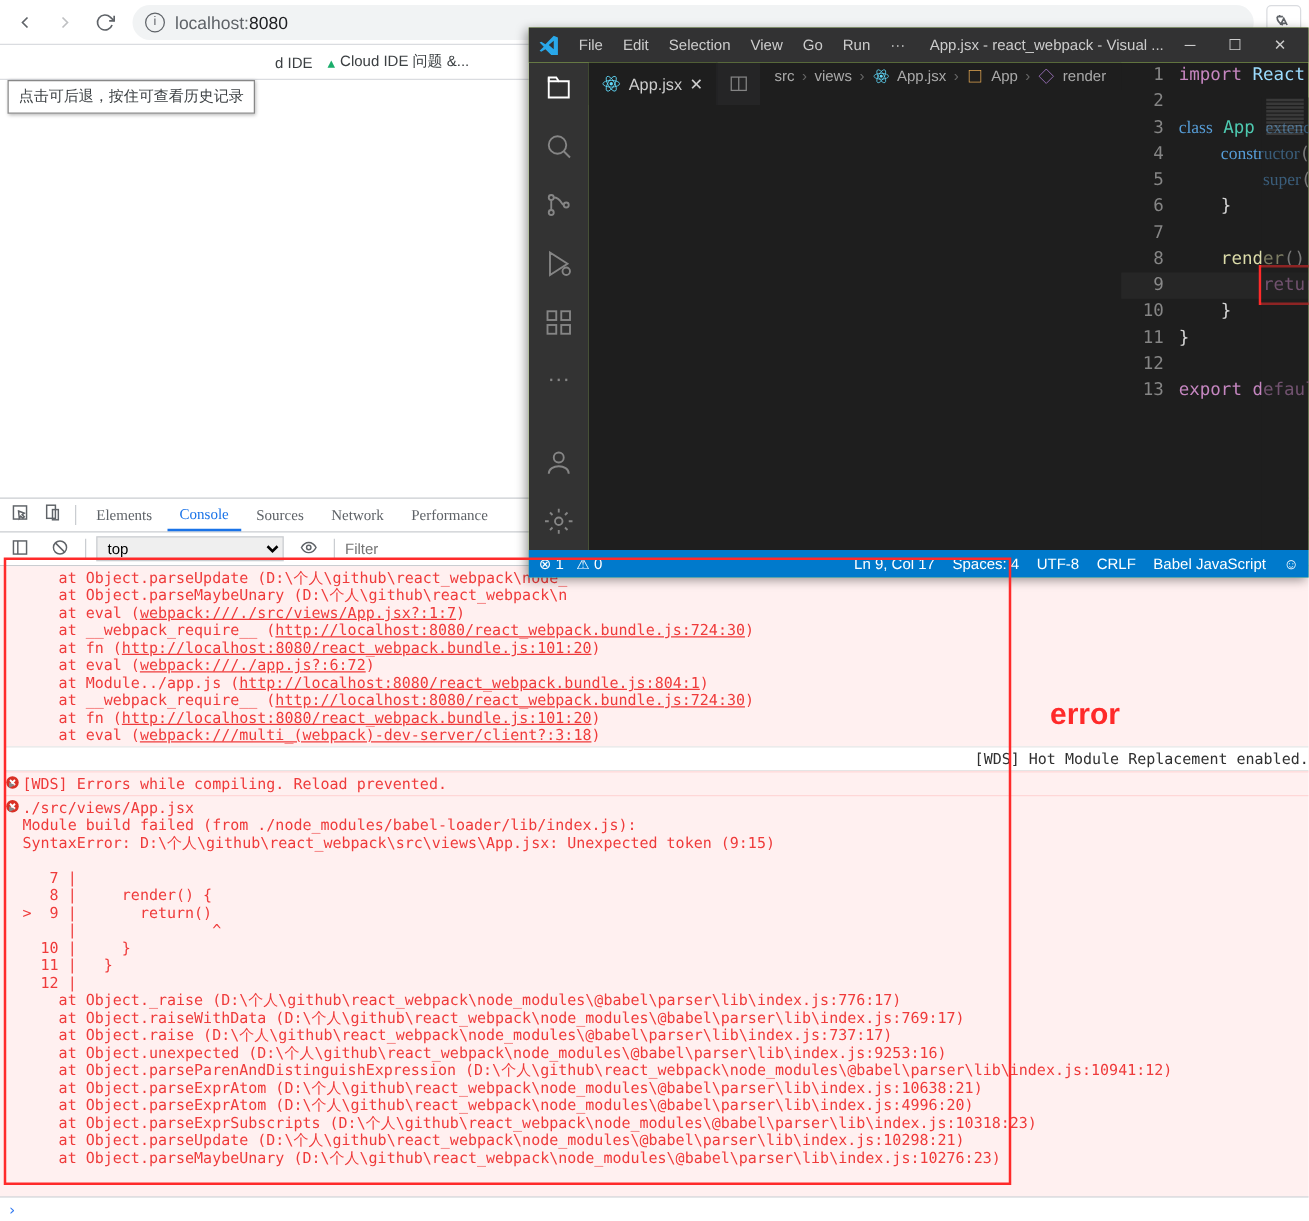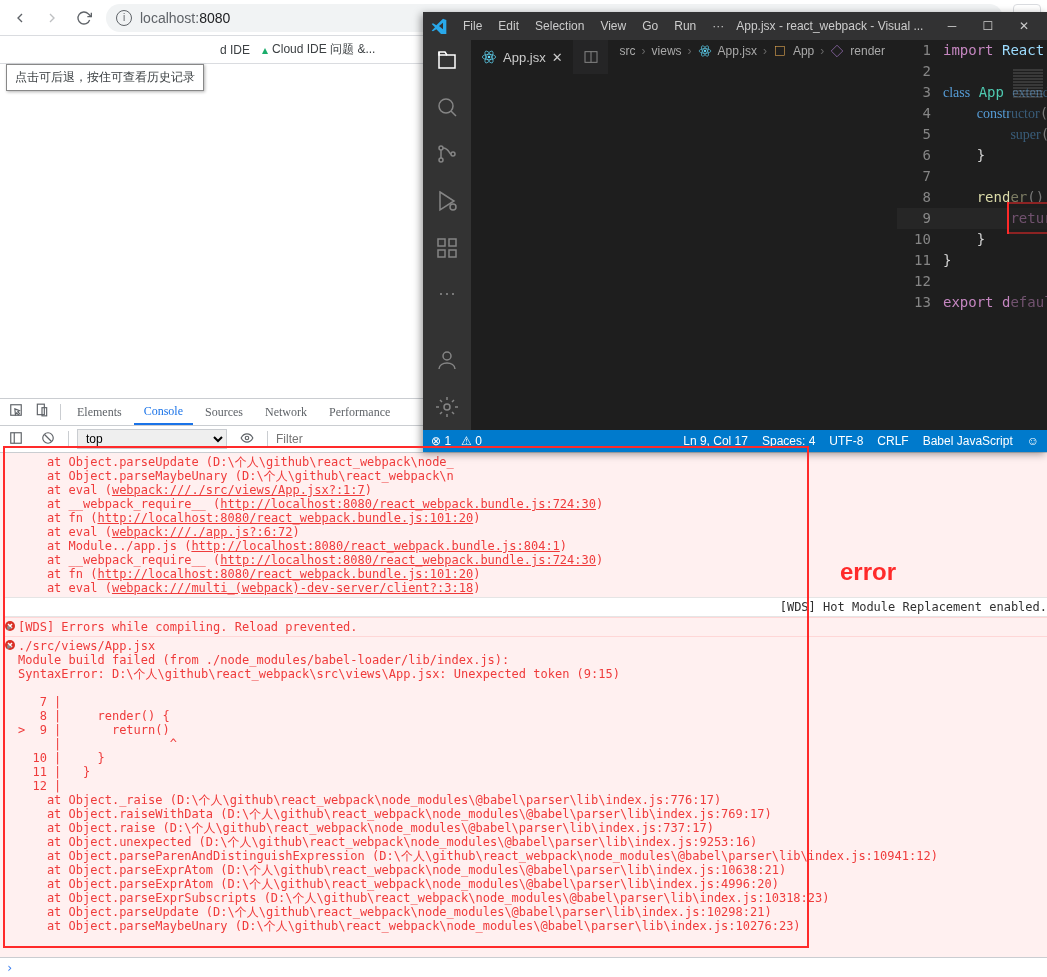--- a/index.html
+++ b/index.html
@@ -15,26 +15,26 @@
   .right-btn { width:28px; height:28px; border:1px solid #dadce0; border-radius:4px; display:flex; align-items:center; justify-content:center; margin-left:6px; color:#5f6368;}
 
   .bookmark-bar { height: 28px; border-bottom: 1px solid #dadce0; display:flex; align-items:center; gap:12px; padding:0 8px; font-size:12px; color:#3c4043; position:relative;}
   .bm-item { display:flex; align-items:center; gap:4px; cursor:pointer;}
   .back-tip { position:absolute; left:6px; top:28px; background:#fff; border:1px solid #888; padding:4px 8px; font-size:12px; box-shadow:1px 1px 3px rgba(0,0,0,.3); z-index:5;}
 
   
   .page-area { position:absolute; left:0; top:64px; right:0; bottom:0; background:#fff; }
 
   
-  .vscode { position:absolute; right:0; top:12px; width:624px; height:440px; background:#bef264; color:#ccc; display:flex; flex-direction:column; font-family:"Segoe UI",Arial; box-shadow:-2px 2px 8px rgba(0,0,0,.4); z-index:3;}
+  .vscode { position:absolute; right:0; top:22px; width:624px; height:440px; background:#bef264; color:#ccc; display:flex; flex-direction:column; font-family:"Segoe UI",Arial; box-shadow:-2px 2px 8px rgba(0,0,0,.4); z-index:3;}
   .vscode .titlebar { height:28px; background:#323233; display:flex; align-items:center; padding:0 8px; font-size:12px;}
   .vscode .titlebar .vsc-logo { width:16px; height:16px; margin-right:10px;}
   .vscode .titlebar .menu { display:flex; gap:4px; }
   .vscode .titlebar .menu span { padding:2px 6px; cursor:pointer;}
-  .vscode .titlebar .title-center { flex:1; text-align:left; color:#ccc; font-size:12px; overflow:hidden; text-overflow:ellipsis; white-space:nowrap; padding:0 6px;}
+  .vscode .titlebar .title-center { flex:1; text-align:right; color:#ccc; font-size:12px; overflow:hidden; text-overflow:ellipsis; white-space:nowrap; padding:0 6px;}
   .vscode .titlebar .winbtns { display:flex; gap:6px;}
   .vscode .titlebar .winbtns div{ width:30px; text-align:center; cursor:pointer;}
 
   .vscode .body { flex:1; display:flex; overflow:hidden;}
   .activitybar { width:48px; background:#333333; display:flex; flex-direction:column; align-items:center; padding-top:8px; gap:20px;}
   .activitybar div { color:#858585; cursor:pointer;}
   .activitybar div.active { color:#fff; }
   .activitybar svg { width:24px; height:24px; }
 
   .editor { flex:1; background:#1e1e1e; display:flex; flex-direction:row; overflow:hidden;}

